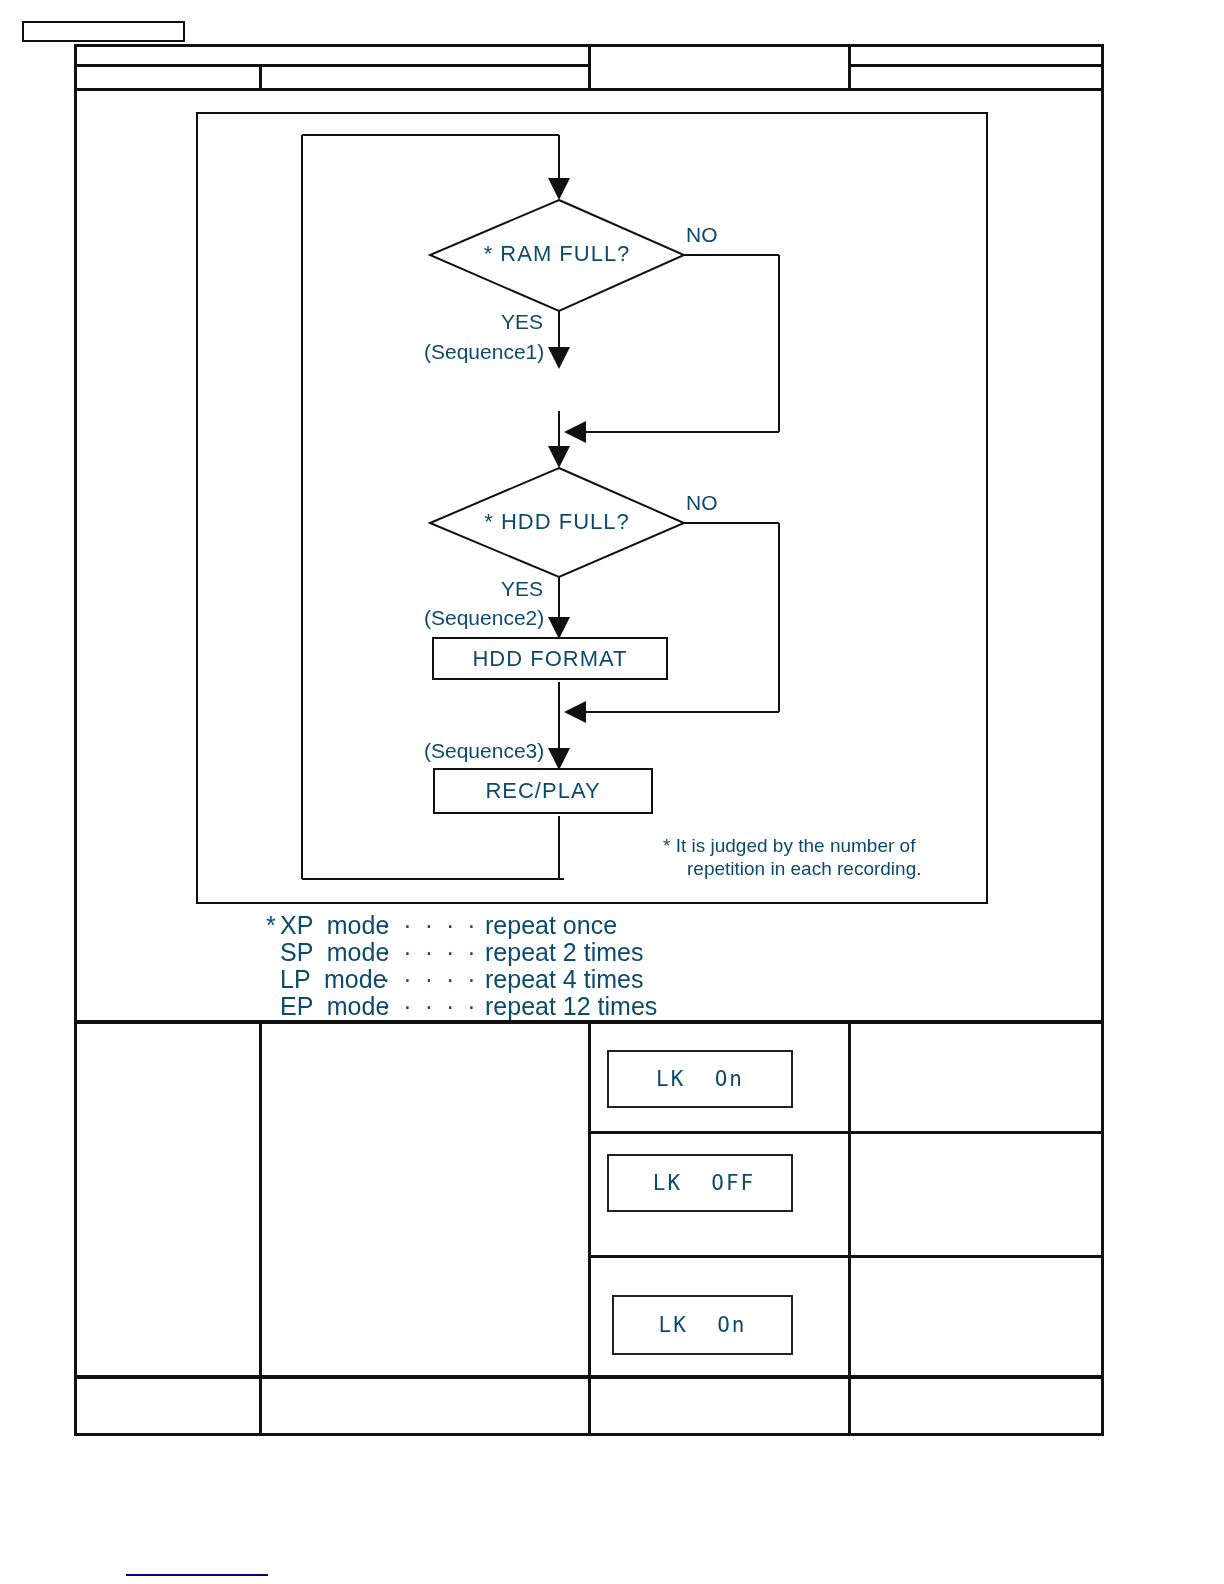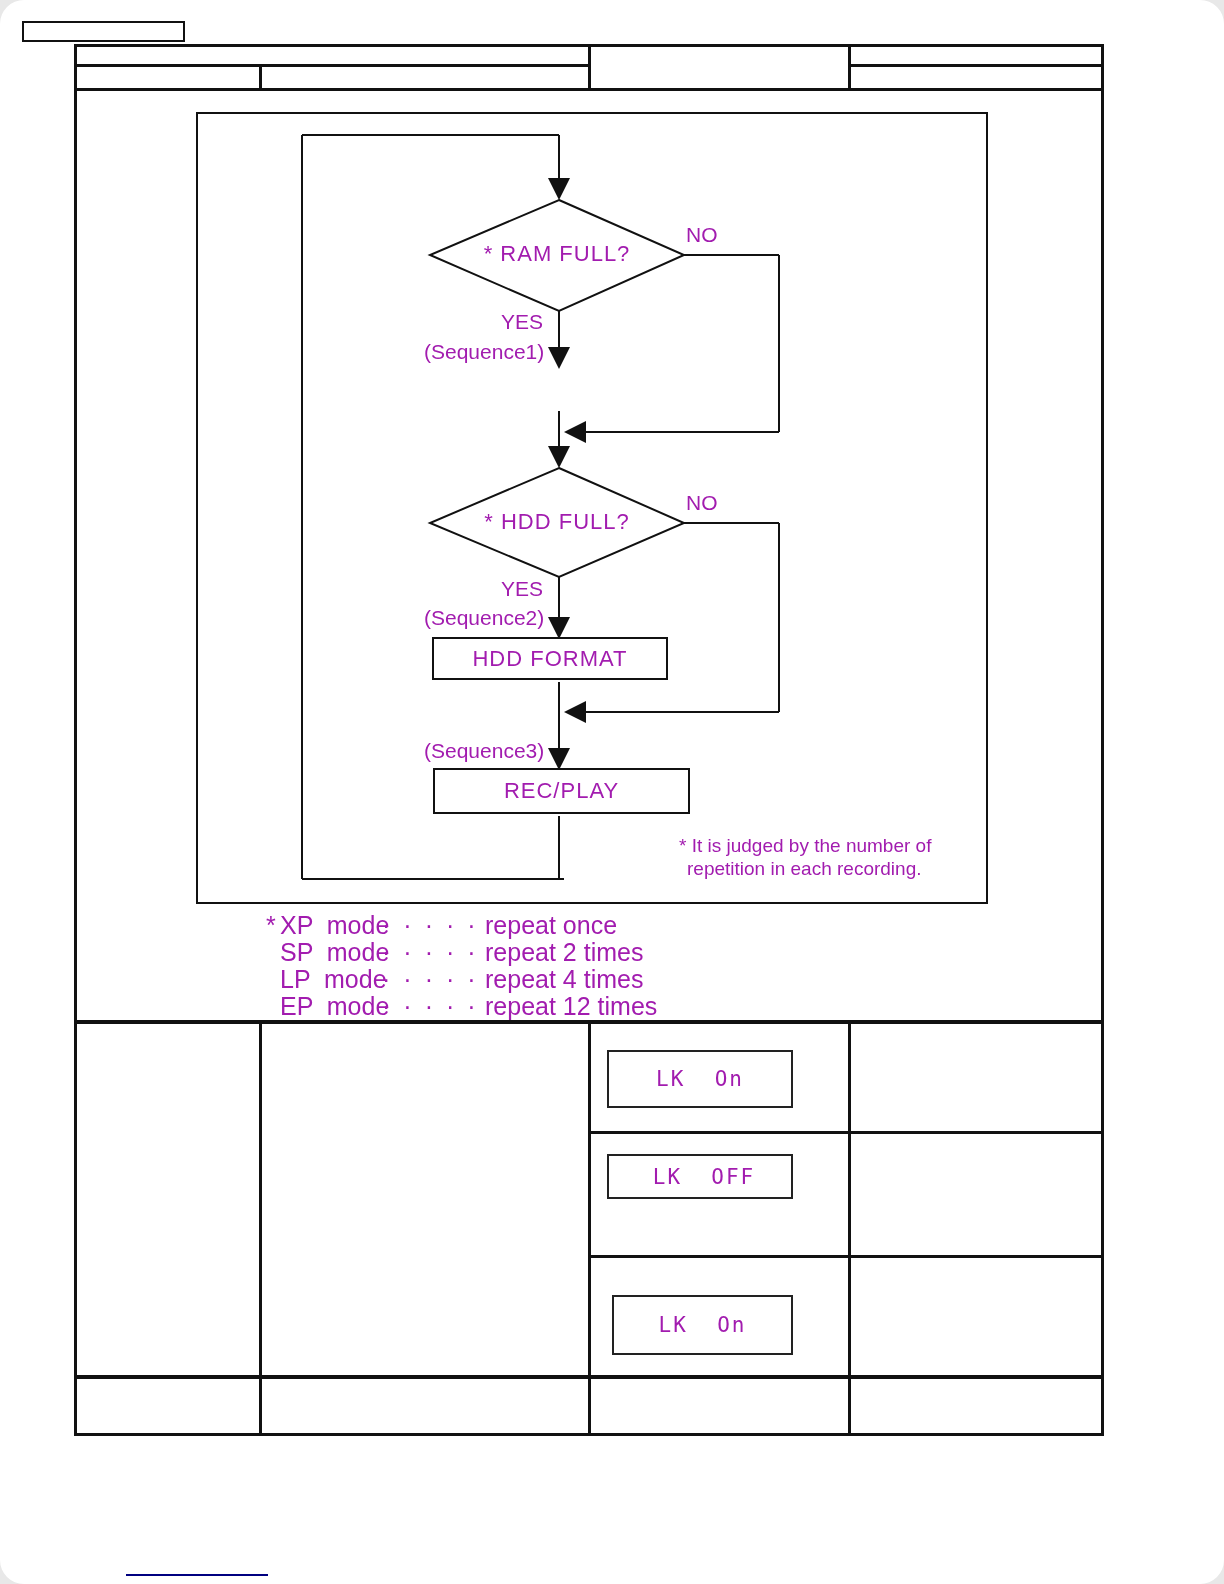--- a/index.html
+++ b/index.html
@@ -1,17 +1,17 @@
 <!DOCTYPE html>
 <html><head>
 <meta charset="utf-8">
 <style>
   html,body{margin:0;padding:0;background:#e8e8e8;}
   #page{position:relative;width:1224px;height:1584px;background:#ffffff;overflow:hidden;
-        font-family:"Liberation Sans",sans-serif;color:#a21caf;border-radius:24px;}
+        font-family:"Liberation Sans",sans-serif;color:#0c4a6e;}
   .ln{position:absolute;background:#111;}
   .box{position:absolute;border:2px solid #111;background:#fff;box-sizing:border-box;}
   .proc{position:absolute;border:2px solid #111;background:#fff;box-sizing:border-box;
         display:flex;align-items:center;justify-content:center;font-size:22px;letter-spacing:1px;}
   .lbl{position:absolute;font-size:21px;white-space:nowrap;}
   .seq{position:absolute;font-size:21px;white-space:nowrap;}
   .dlbl{position:absolute;font-size:22px;text-align:center;letter-spacing:1px;white-space:nowrap;}
   .note{position:absolute;font-size:19px;white-space:nowrap;}
   .mode-line{display:flex;align-items:center;height:27px;font-size:25px;white-space:pre;}
   .m-star{display:inline-block;width:14px;}
@@ -89,44 +89,44 @@
   <div class="lbl" style="left:501px;top:310px;">YES</div>
   <div class="seq" style="left:424px;top:340px;">(Sequence1)</div>
 
   <div class="dlbl" style="left:427px;top:509px;width:260px;">* HDD FULL?</div>
   <div class="lbl" style="left:686px;top:491px;">NO</div>
   <div class="lbl" style="left:501px;top:577px;">YES</div>
   <div class="seq" style="left:424px;top:606px;">(Sequence2)</div>
   <div class="proc" style="left:432px;top:637px;width:236px;height:43px;">HDD FORMAT</div>
 
   <div class="seq" style="left:424px;top:739px;">(Sequence3)</div>
-  <div class="proc" style="left:433px;top:768px;width:257px;height:46px;">REC/PLAY</div>
+  <div class="proc" style="left:433px;top:768px;width:220px;height:46px;">REC/PLAY</div>
 
-  <div class="note" style="left:679px;top:835px;">* It is judged by the number of</div>
+  <div class="note" style="left:663px;top:835px;">* It is judged by the number of</div>
   <div class="note" style="left:687px;top:858px;">repetition in each recording.</div>
 
   <div style="position:absolute;left:266px;top:912px;">
     <div class="mode-line">
       <span class="m-star">*</span><span class="m-name">XP  mode</span><span class="m-dots">·····</span><span class="m-desc">repeat once</span>
     </div>
     <div class="mode-line">
       <span class="m-star"></span><span class="m-name">SP  mode</span><span class="m-dots">·····</span><span class="m-desc">repeat 2 times</span>
     </div>
     <div class="mode-line">
       <span class="m-star"></span><span class="m-name">LP  mode</span><span class="m-dots">·····</span><span class="m-desc">repeat 4 times</span>
     </div>
     <div class="mode-line">
       <span class="m-star"></span><span class="m-name">EP  mode</span><span class="m-dots">·····</span><span class="m-desc">repeat 12 times</span>
     </div>
   </div>
 
   <div class="lk-box" style="left:607px;top:1050px;width:186px;height:58px;">
     <span class="lk-label">LK  On</span>
   </div>
-  <div class="lk-box" style="left:607px;top:1154px;width:186px;height:45px;padding-left:8px;">
+  <div class="lk-box" style="left:607px;top:1154px;width:186px;height:58px;padding-left:8px;">
     <span class="lk-label">LK  OFF</span>
   </div>
   <div class="lk-box" style="left:612px;top:1295px;width:181px;height:60px;">
     <span class="lk-label">LK  On</span>
   </div>
 
   <div style="position:absolute;left:126px;top:1574px;width:142px;height:2px;background:#000080;"></div>
 
 </div>
 

